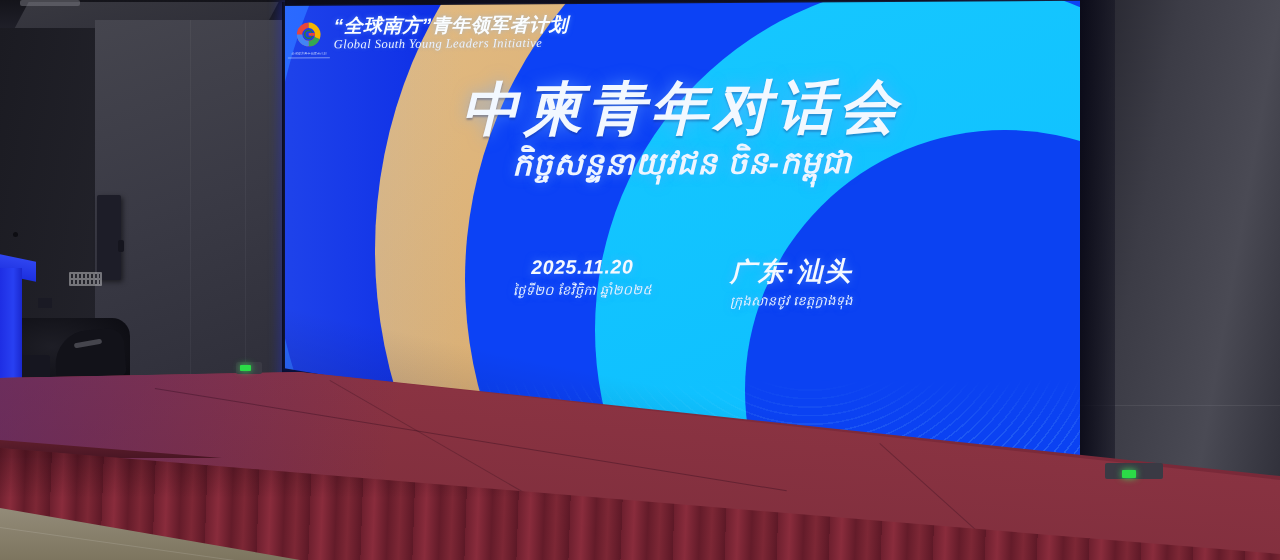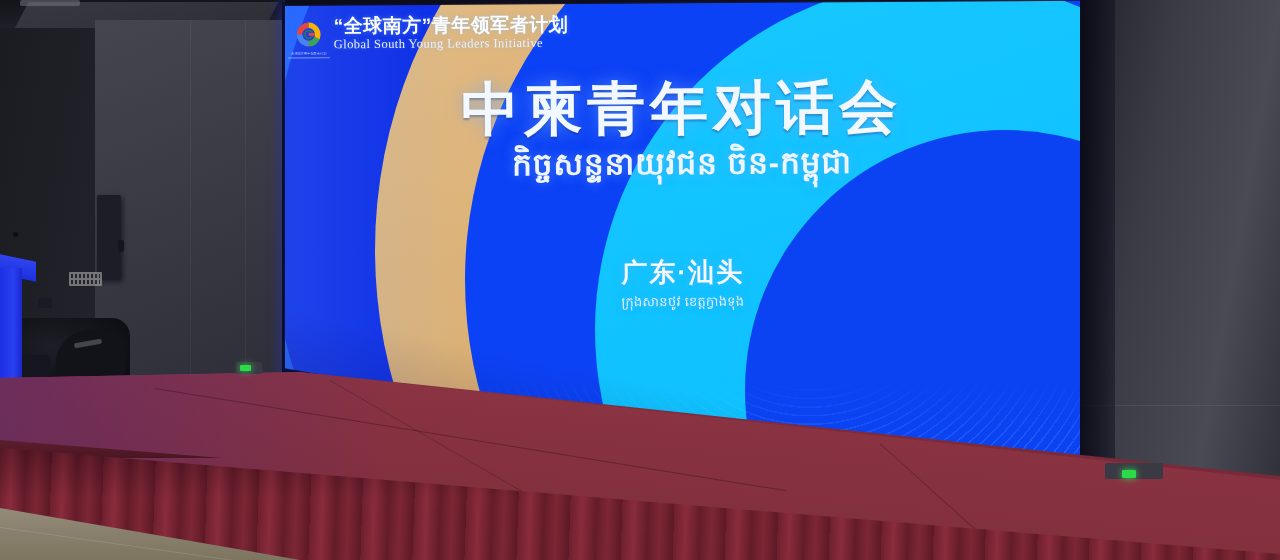--- a/index.html
+++ b/index.html
@@ -185,20 +185,21 @@
 
   
   #led-screen {
     position: absolute;
     left: 285px; top: 0px;
     width: 795px; height: 465px;
     overflow: hidden;
     background: #0b47f2;
     clip-path: polygon(0 5px, 795px 0, 795px 505px, 0 372px);
     box-shadow: 0 0 42px rgba(30,70,255,.45);
+    font-style: italic;
   }
   .screen-bg {
     position: absolute;
     inset: 0;
     background:
       radial-gradient(circle at 12% 55%, #0b52ff 0%, #0a45f4 40%, #0634df 100%);
   }
   .arc-outer-light {
     right: -330px; bottom: -330px;
     width: 1250px; height: 1250px;
@@ -590,20 +591,24 @@
         </div>
       </div>
 
       <div class="title-block">
         <div class="title-cn">中柬青年对话会</div>
         <div class="title-km">កិច្ចសន្ទនាយុវជន ចិន-កម្ពុជា</div>
       </div>
 
       <div class="meta-row">
         <div class="meta-col">
+          <div class="meta-main">2025.11.20</div>
+          <div class="meta-sub">ថ្ងៃទី២០ ខែវិច្ឆិកា ឆ្នាំ២០២៥</div>
+        </div>
+        <div class="meta-col">
           <div class="meta-main cjk">广东·汕头</div>
           <div class="meta-sub">ក្រុងសានថូវ ខេត្តក្វាងទុង</div>
         </div>
       </div>
 
     </div>
   </div>
   <div class="screen-edge-top"></div>
   <div class="screen-edge-bottom"></div>
 

